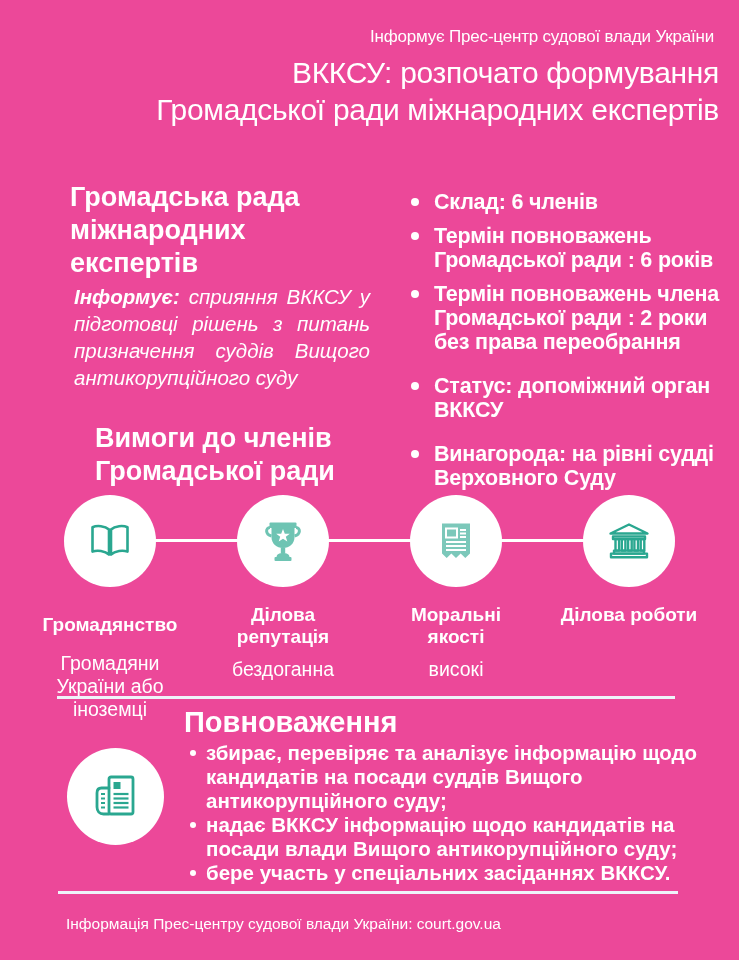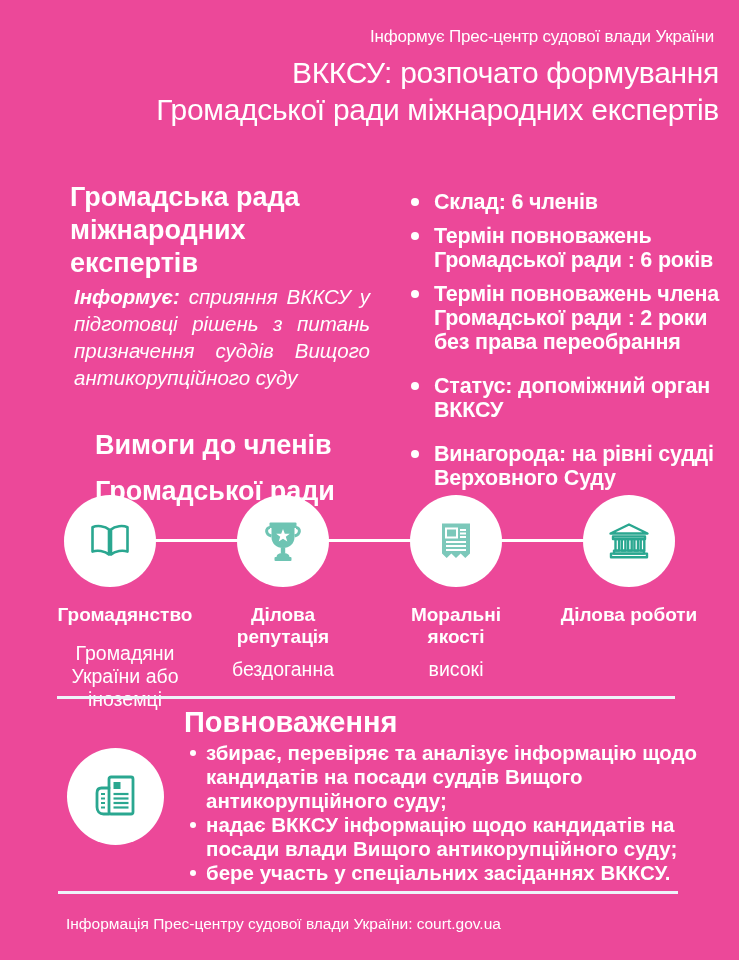--- a/index.html
+++ b/index.html
@@ -21,29 +21,29 @@
   .task-label { font-weight:bold; }
 
   .facts { left:404px; top:190px; width:332px; list-style:none; margin:0; padding:0; }
   .fact { position:relative; padding-left:30px; font-size:21.5px; font-weight:bold;
           line-height:24px; letter-spacing:-0.2px; }
   .fact::before { content:''; position:absolute; left:7px; top:8px; width:8px; height:8px;
                   border-radius:50%; background:#fff; }
   .fact + .fact { margin-top:10px; }
   .fact.gap { margin-top:20px; }
 
-  .req-heading { left:95px; top:422px; font-size:27px; font-weight:bold; line-height:46px; margin:0; }
+  .req-heading { left:95px; top:422px; font-size:27px; font-weight:bold; line-height:33px; margin:0; }
 
   .connector { top:539px; left:110px; width:520px; height:3px; background:#fff; }
   .circle { width:92px; height:92px; border-radius:50%; background:#fff;
             display:flex; align-items:center; justify-content:center; top:495px; }
   .c1 { left:64px; } .c2 { left:237px; } .c3 { left:410px; } .c4 { left:583px; }
 
   .req-col { top:604px; width:170px; text-align:center; }
-  .l1 { left:40px; } .l2 { left:198px; } .l3 { left:371px; } .l4 { left:544px; }
+  .l1 { left:25px;margin-top:10px; } .l2 { left:198px; } .l3 { left:371px; } .l4 { left:544px; }
   .req-title { font-size:19px; font-weight:bold; line-height:22px; }
   .req-value { font-size:19.5px; line-height:23px; margin-top:10px; }
   .l1 .req-value { margin-top:16px; }
   .l4 .req-value { margin-top:3px; font-size:17.5px; line-height:22px; }
 
   .divider { top:696px; left:57px; width:618px; height:3px; background:#eef3fa; }
 
   .powers-circle { width:97px; height:97px; border-radius:50%; background:#fff;
                    display:flex; align-items:center; justify-content:center; left:67px; top:748px; }
   .powers-heading { left:184px; top:706px; font-size:29px; font-weight:bold; margin:0; }

